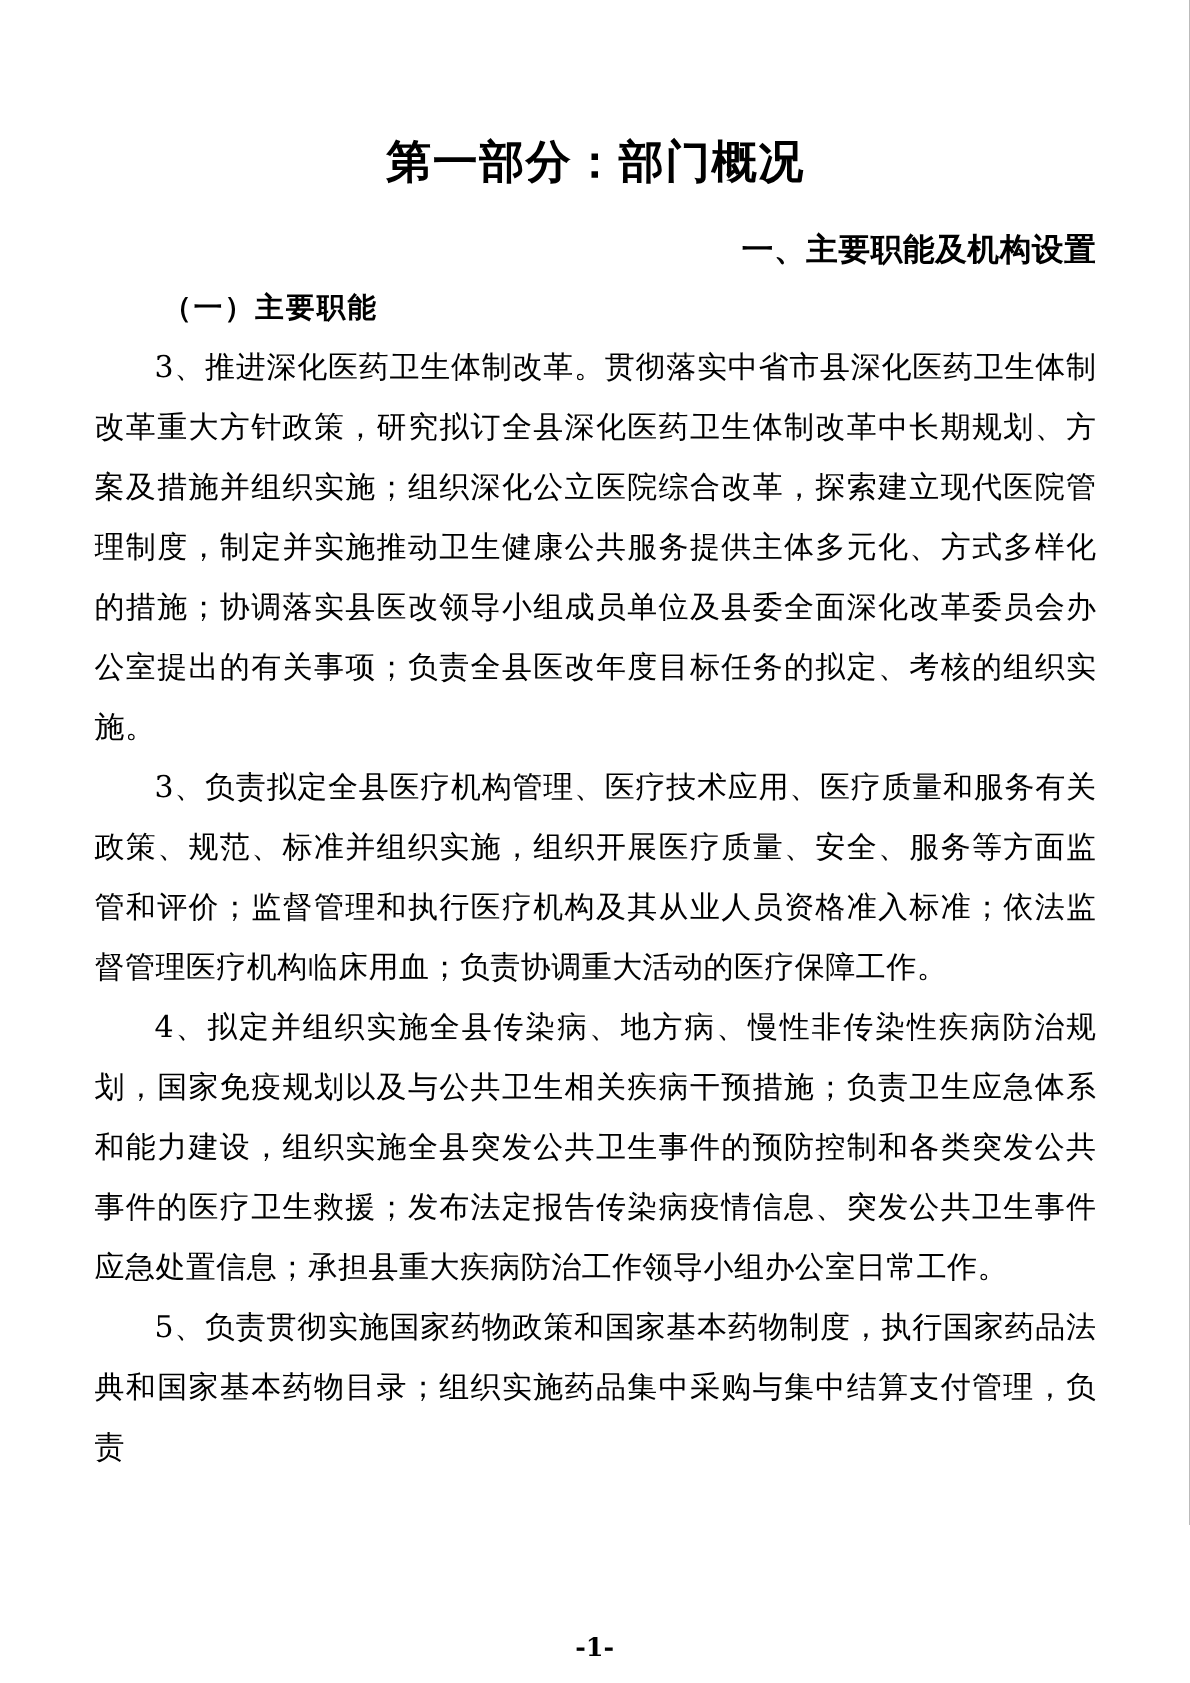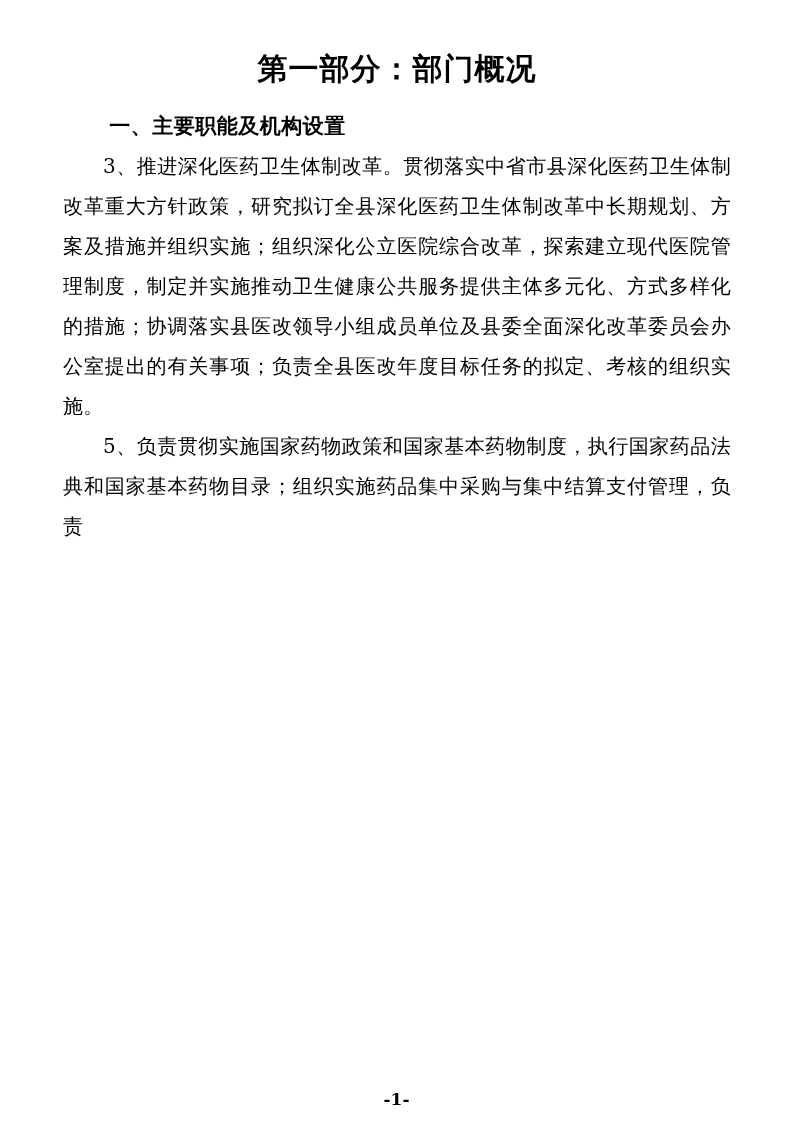--- a/index.html
+++ b/index.html
@@ -10,36 +10,37 @@
     height: 1122px;
     margin: 0 auto;
     background: #ffffff;
     color: #000000;
     overflow: hidden;
   }
   .content {
     padding: 0 62px 0 63px;
   }
   .doc-title {
-    padding-top: 46px;
+    padding-top: 86px;
     font-family: "DejaVu Sans", "Liberation Sans", sans-serif;
     font-weight: 700;
     font-size: 30px;
     line-height: 46px;
     text-align: center;
     letter-spacing: 1px;
   }
   .section-heading {
     margin-top: 18px;
     font-family: "DejaVu Sans", "Liberation Sans", sans-serif;
     font-weight: 700;
     font-size: 21px;
     line-height: 32px;
     text-indent: 2.2em;
     letter-spacing: 0.5px;
+    text-align: right;
   }
   .sub-heading {
     margin-top: 8px;
     font-family: "DejaVu Serif", "Liberation Serif", serif;
     font-size: 19px;
     line-height: 30px;
     text-indent: 2.4em;
     letter-spacing: 1.5px;
   }
   .body-text {
@@ -69,21 +70,24 @@
 </head>
 <body>
 
 <div class="page">
   <div class="content">
 
     <h1 class="doc-title">第一部分：部门概况</h1>
 
     <h2 class="section-heading">一、主要职能及机构设置</h2>
 
+    <h3 class="sub-heading">（一）主要职能</h3>
 
     <div class="body-text">
       <p>3、推进深化医药卫生体制改革。贯彻落实中省市县深化医药卫生体制改革重大方针政策，研究拟订全县深化医药卫生体制改革中长期规划、方案及措施并组织实施；组织深化公立医院综合改革，探索建立现代医院管理制度，制定并实施推动卫生健康公共服务提供主体多元化、方式多样化的措施；协调落实县医改领导小组成员单位及县委全面深化改革委员会办公室提出的有关事项；负责全县医改年度目标任务的拟定、考核的组织实施。</p>
+      <p>3、负责拟定全县医疗机构管理、医疗技术应用、医疗质量和服务有关政策、规范、标准并组织实施，组织开展医疗质量、安全、服务等方面监管和评价；监督管理和执行医疗机构及其从业人员资格准入标准；依法监督管理医疗机构临床用血；负责协调重大活动的医疗保障工作。</p>
+      <p>4、拟定并组织实施全县传染病、地方病、慢性非传染性疾病防治规划，国家免疫规划以及与公共卫生相关疾病干预措施；负责卫生应急体系和能力建设，组织实施全县突发公共卫生事件的预防控制和各类突发公共事件的医疗卫生救援；发布法定报告传染病疫情信息、突发公共卫生事件应急处置信息；承担县重大疾病防治工作领导小组办公室日常工作。</p>
       <p>5、负责贯彻实施国家药物政策和国家基本药物制度，执行国家药品法典和国家基本药物目录；组织实施药品集中采购与集中结算支付管理，负责</p>
     </div>
   </div>
 
   <div class="page-number">-1-</div>
 </div>
 
 </body></html>

